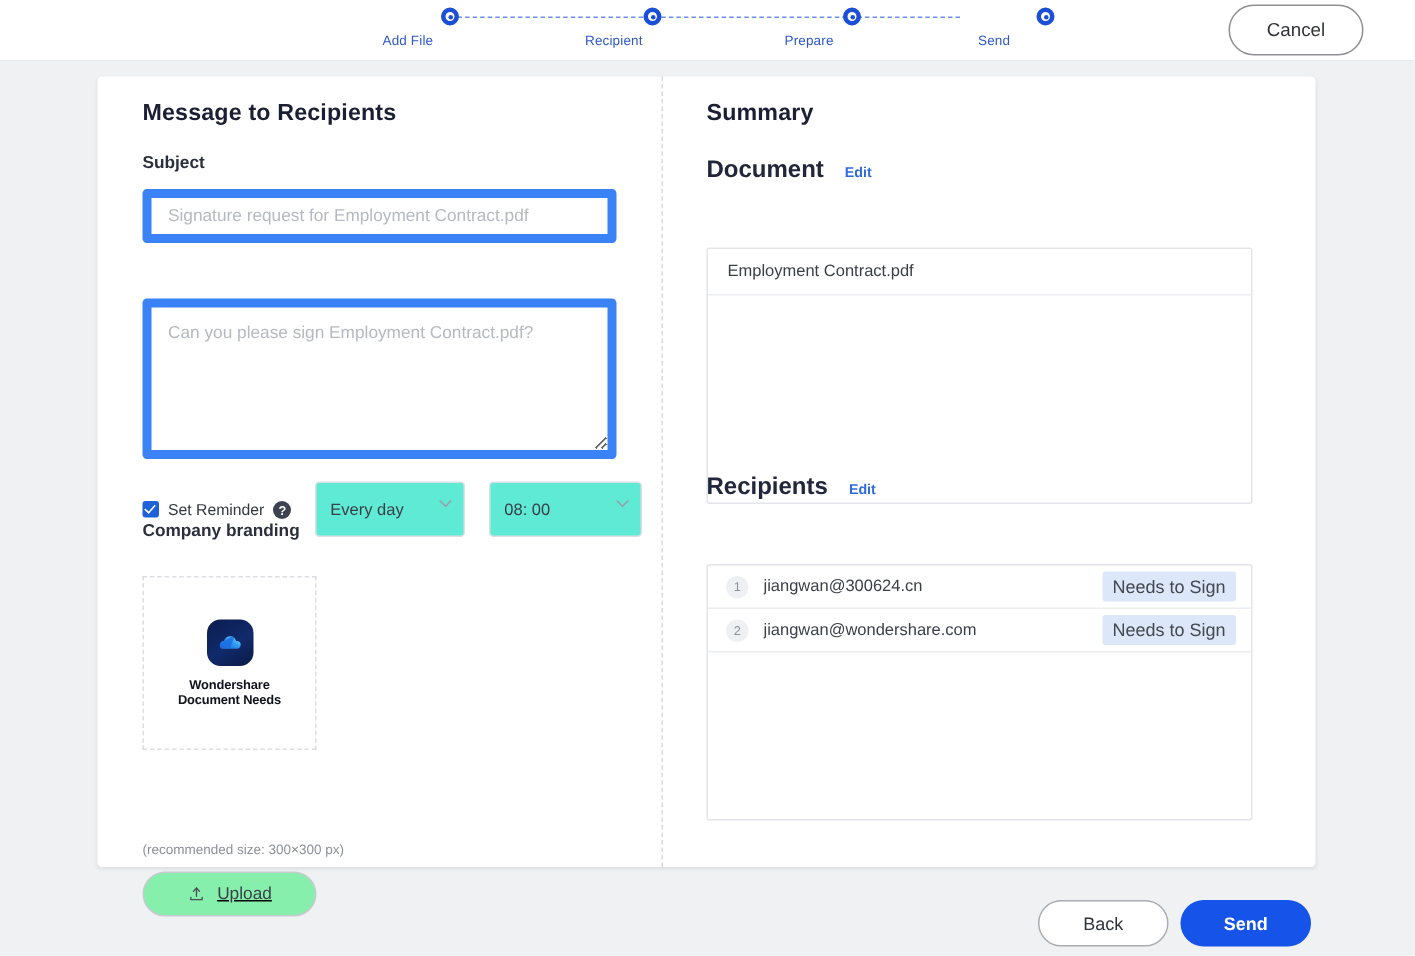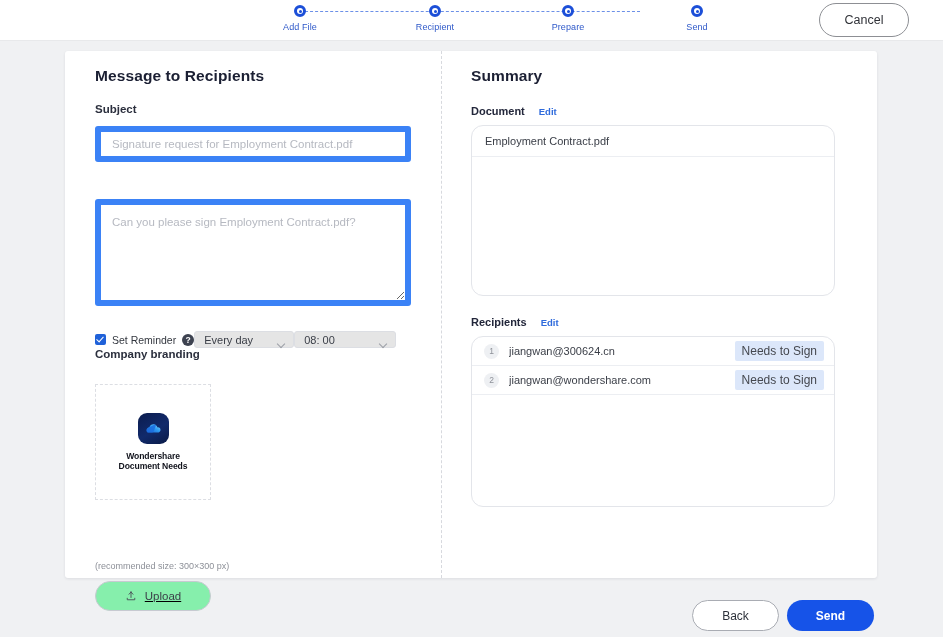--- a/index.html
+++ b/index.html
@@ -26,21 +26,20 @@
     position: absolute;
     top: 11px;
     height: 0;
     border-top: 1px dashed #3b6be0;
     opacity: .75;
   }
   .step {
     position: absolute;
     top: 0;
     transform: translateX(-50%);
-    text-align: center;
     width: 90px;
   }
   .step-dot {
     width: 12px; height: 12px;
     margin: 5px auto 0;
     border-radius: 50%;
     background: #ffffff;
     border: 3px solid #1c4fd8;
     position: relative;
   }
@@ -171,25 +170,25 @@
     background: #3d4250;
     color: #ffffff;
     font-size: 8.5px;
     font-weight: bold;
     line-height: 12px;
     text-align: center;
     cursor: pointer;
     flex: 0 0 auto;
   }
   .select-box {
-    margin-left: 0;
-    height: 17px;
+    margin-left: 16px;
+    height: 37px;
     border: 1px solid #dcdee3;
     border-radius: 3px;
-    background: #e5e5e5;
+    background: #5eead4;
     position: relative;
     display: flex;
     align-items: center;
     cursor: pointer;
     flex: 0 0 auto;
   }
   .select-box .sel-val {
     font-size: 11px;
     color: #3a3e47;
     padding-left: 9px;
@@ -260,41 +259,42 @@
   }
 
   
   .sec-head {
     position: absolute;
     display: flex;
     align-items: baseline;
     gap: 14px;
   }
   .sec-title {
-    font-size: 11px;
+    font-size: 16px;
     font-weight: bold;
     color: #22263a;
   }
   .edit-link {
     font-size: 9.5px;
     font-weight: bold;
     color: #2f6bdc;
     cursor: pointer;
   }
   .hd-document  { left: 0; top: 54px; }
   .hd-recipients{ left: 0; top: 265px; }
 
   .list-box {
     position: absolute;
     left: 0;
     width: 364px;
     border: 1px solid #e3e5ea;
-    border-radius: 12px;
+    border-radius: 2px;
     background: #ffffff;
     overflow: hidden;
+    margin-top: 40px;
   }
   .doc-box  { top: 74px;  height: 171px; }
   .rcp-box  { top: 285px; height: 171px; }
 
   .doc-row {
     height: 31px;
     display: flex;
     align-items: center;
     padding-left: 13px;
     border-bottom: 1px solid #eceef2;

